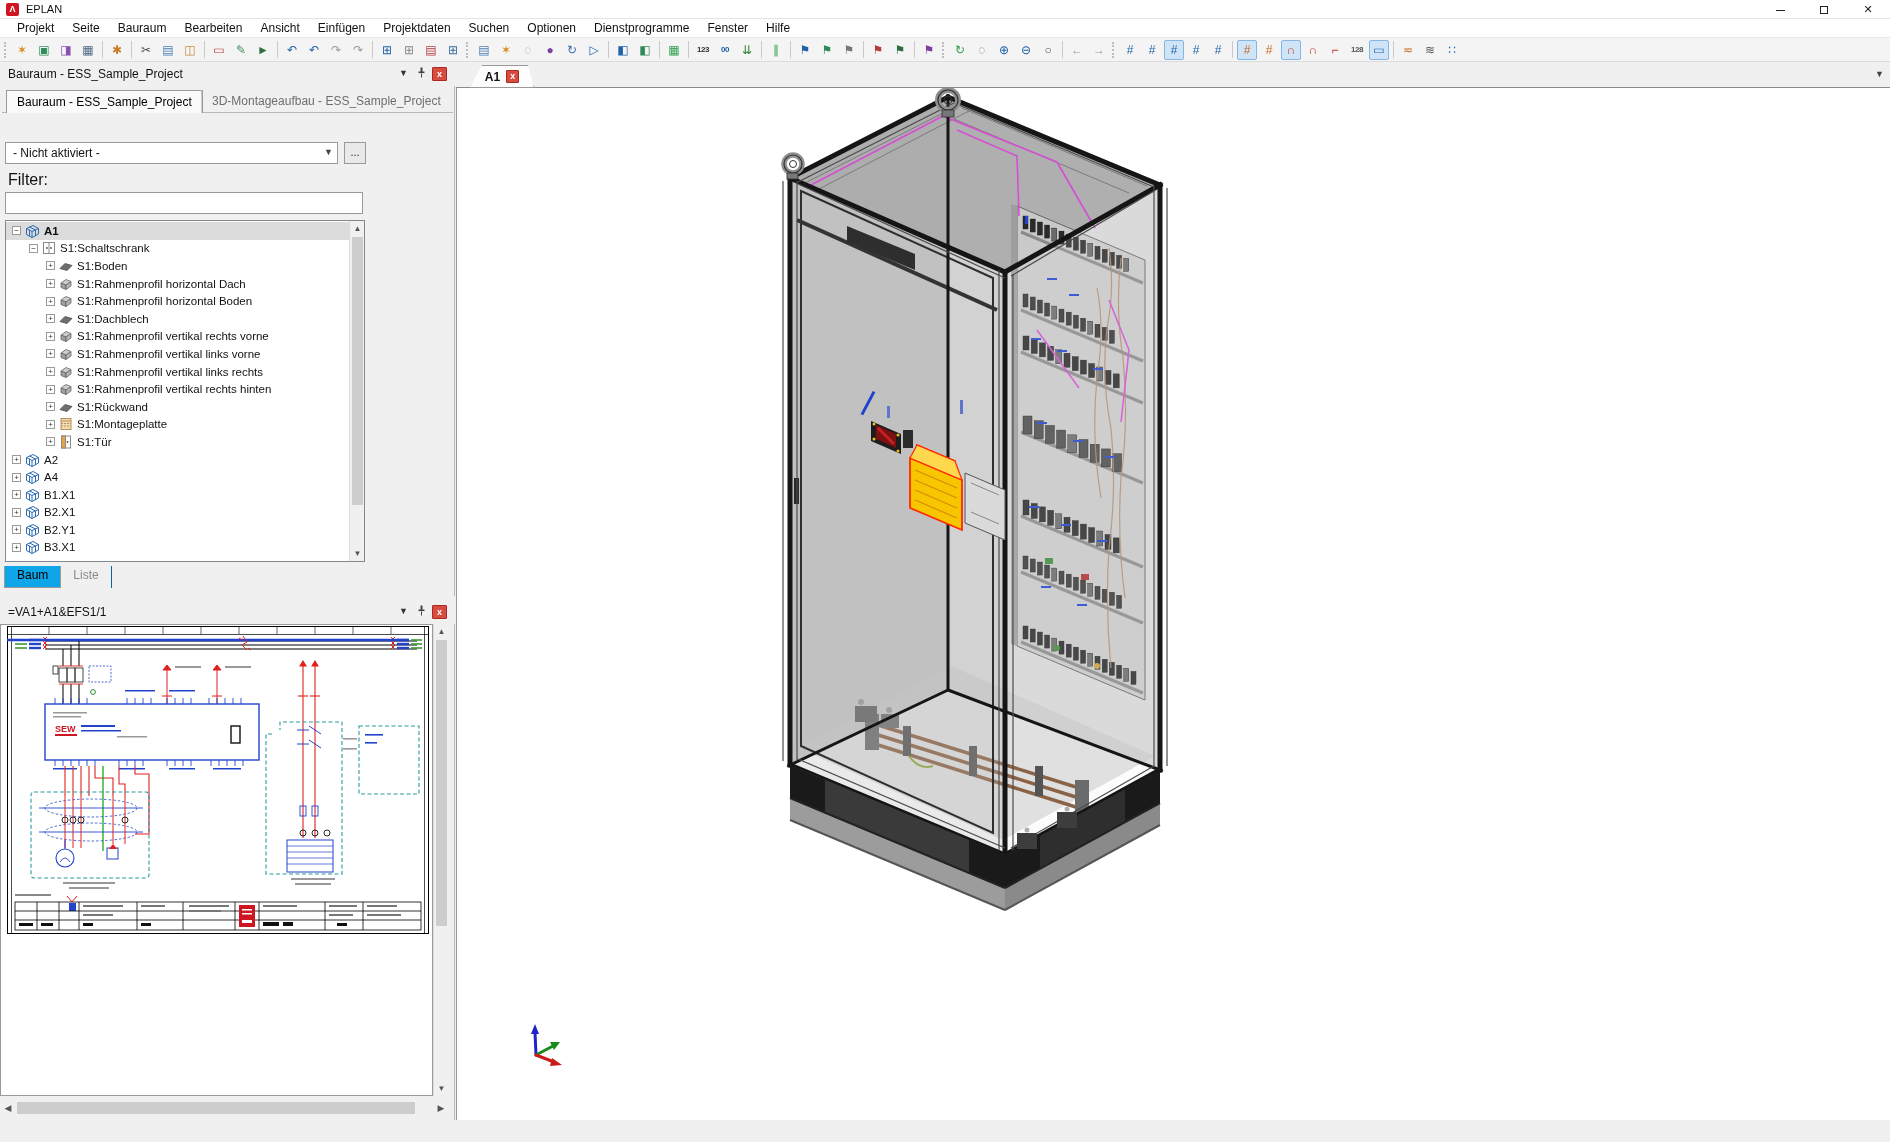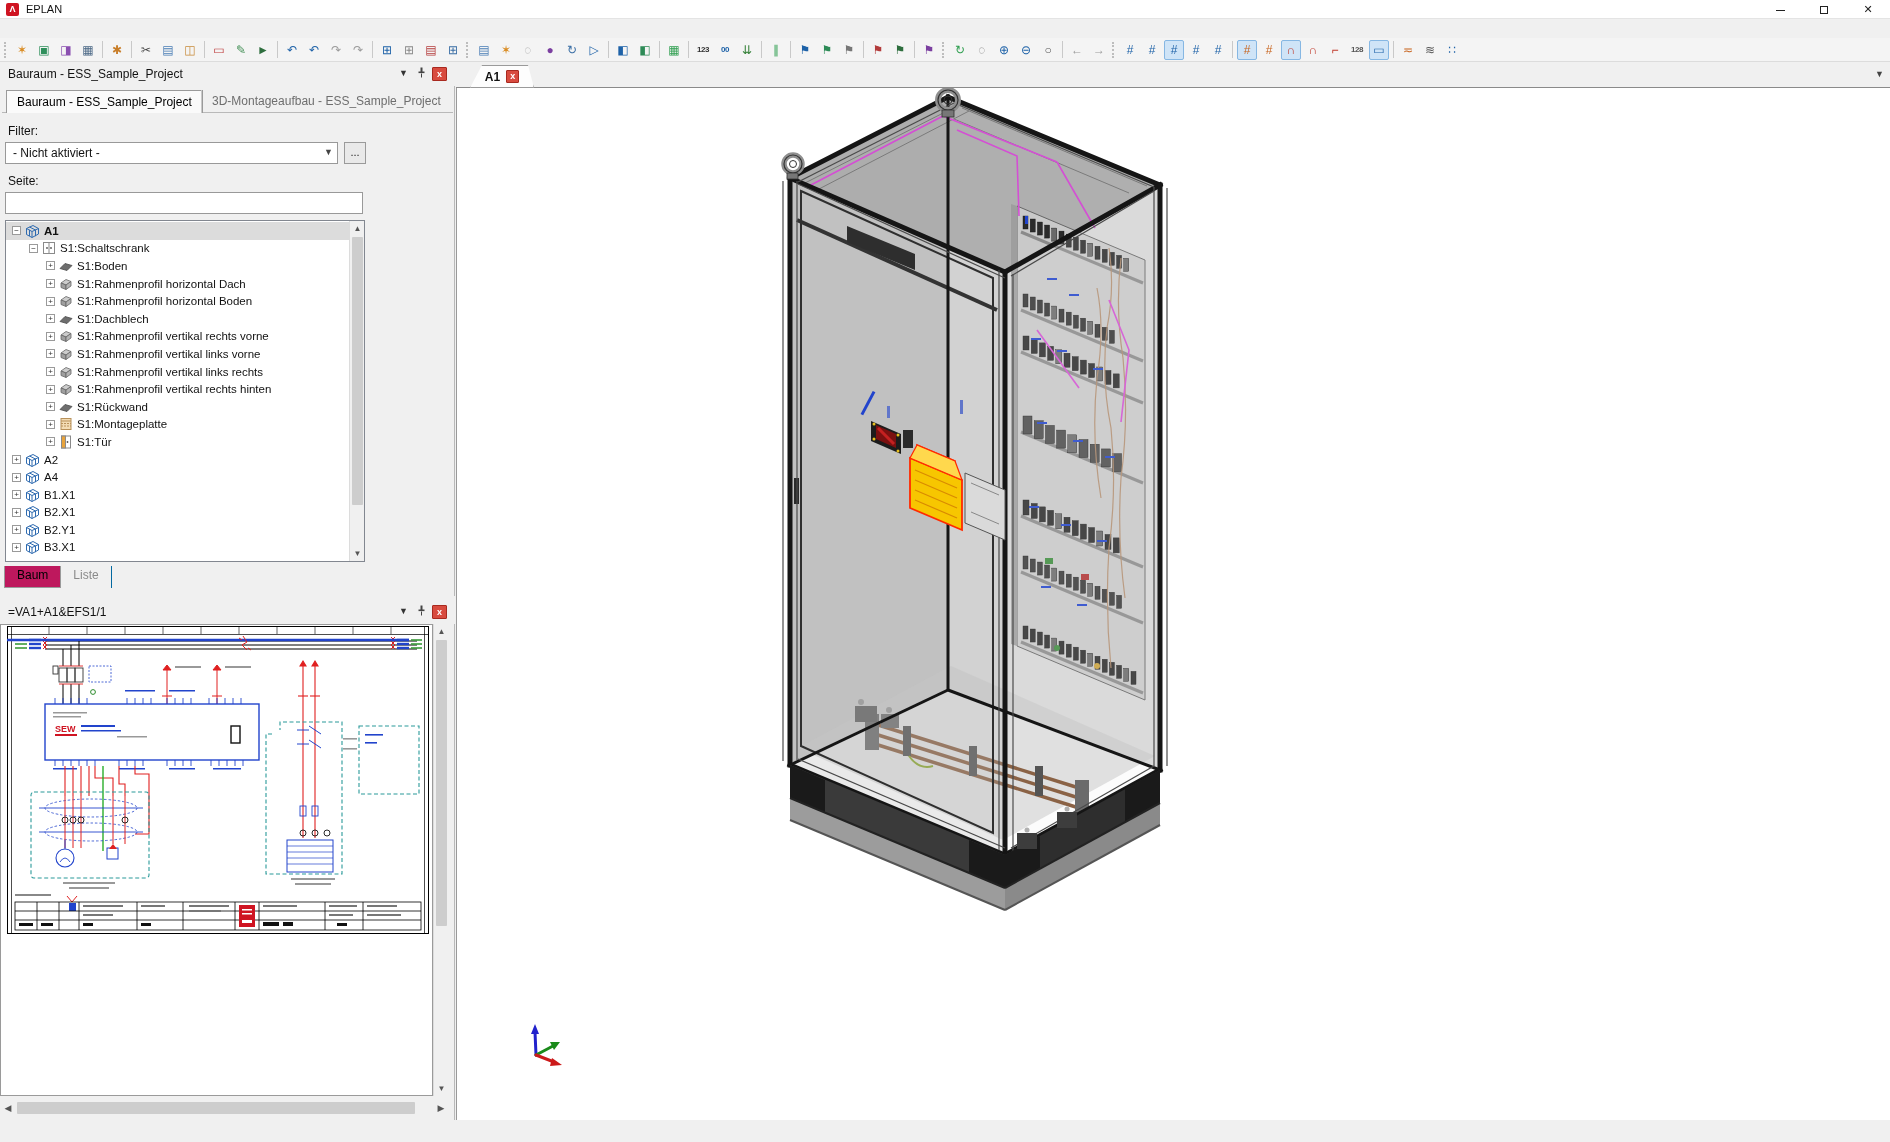--- a/index.html
+++ b/index.html
@@ -38,21 +38,21 @@
   .panel-header { left:0; top:0; width:455px; height:24px; background:#f0f0f0; }
   .panel-title { left:8px; top:5px; font-size:12px; color:#111; }
   .ph-btn { top:5px; width:15px; height:14px; text-align:center; line-height:13px; font-size:9px; color:#333; }
   .ph-close { background:#d84b3f; border:1px solid #a8291f; color:#fff; font-weight:bold; border-radius:1px; }
 
   .doc-tabs { left:2px; top:26px; width:451px; height:25px; border-bottom:1px solid #b9b9b9; }
   .doc-tab { position:absolute; top:2px; height:23px; line-height:22px; font-size:12px; padding:0 10px; }
   .doc-tab.active { background:#fafafa; border:1px solid #9a9a9a; border-bottom:none; color:#000; }
   .doc-tab.inactive { color:#6e6e6e; border-left:1px solid #c9c9c9; }
 
-  .field-label { font-size:12px; color:#111; }
+  .field-label { font-size:16px; color:#111;margin-top:47px; }
   .combo { left:5px; width:333px; height:22px; background:#fff; border:1px solid #999; }
   .combo-text { left:7px; top:3px; font-size:12px; color:#111; }
   .combo-arrow { right:4px; top:4px; font-size:9px; color:#444; position:absolute; }
   .dots-btn { left:344px; width:22px; height:22px; background:#e9e9e9; border:1px solid #9a9a9a;
     text-align:center; line-height:18px; font-size:11px; color:#222; }
   .text-input { left:5px; width:358px; height:22px; background:#fff; border:1px solid #999; }
 
   #tree-box { left:5px; top:158px; width:360px; height:342px; background:#fff; border:1px solid #828790; overflow:hidden; }
   .tree-row { position:relative; height:17.6px; display:flex; align-items:center; white-space:nowrap; }
   .tree-row.selected { background:#dcdcdc; }
@@ -60,21 +60,21 @@
     text-align:center; color:#333; flex:none; margin-right:4px; }
   .tree-icon { flex:none; margin-right:4px; display:flex; }
   .tree-label { font-size:11.5px; color:#111; }
   .tree-row.bold .tree-label { font-weight:bold; }
   .vscroll { position:absolute; width:15px; background:#f0f0f0; border-left:1px solid #dcdcdc; }
   .vs-arrow { position:absolute; left:0; width:15px; height:15px; font-size:8px; color:#555; text-align:center; line-height:15px; }
   .vs-thumb { position:absolute; left:2px; width:11px; background:#cdcdcd; border-radius:1px; }
 
   .bottom-tabs { left:4px; top:504px; height:22px; display:flex; }
   .btab { font-size:12px; padding:2px 12px; }
-  .btab.active { background:#be185d; border:1px solid #9a9a9a; border-top:none; color:#000; }
+  .btab.active { background:#0ea5e9; border:1px solid #9a9a9a; border-top:none; color:#000; }
   .btab.inactive { color:#8a8a8a; border-right:1px solid #0369a1; }
 
   #panel-bottom { left:0; top:600px; width:455px; height:520px; background:#f0f0f0; border-right:1px solid #b9b9b9; }
   #preview-area { left:0; top:24px; width:433px; height:472px; background:#fff; border:1px solid #9a9a9a; overflow:hidden; }
   #preview-vscroll { left:433px; top:24px; height:472px; }
   #preview-hscroll { left:0; top:500px; width:449px; height:16px; background:#f0f0f0; }
   .hs-arrow { position:absolute; top:0; width:16px; height:16px; font-size:9px; color:#555; text-align:center; line-height:16px; }
   .hs-thumb { position:absolute; top:2px; height:12px; background:#cdcdcd; border-radius:1px; }
 
   
@@ -102,20 +102,34 @@
 <div id="app">
 
   <div id="titlebar" class="abs">
     <div id="app-logo" class="abs">Λ</div>
     <div id="app-title" class="abs">EPLAN</div>
     <div id="btn-min" class="winbtn abs"><span class="wb-glyph-min"></span></div>
     <div id="btn-max" class="winbtn abs"><span class="wb-glyph-max"></span></div>
     <div id="btn-close" class="winbtn abs">✕</div>
   </div>
 
+  <div id="menubar" class="abs">
+      <div class="menu-item">Projekt</div>
+      <div class="menu-item">Seite</div>
+      <div class="menu-item">Bauraum</div>
+      <div class="menu-item">Bearbeiten</div>
+      <div class="menu-item">Ansicht</div>
+      <div class="menu-item">Einfügen</div>
+      <div class="menu-item">Projektdaten</div>
+      <div class="menu-item">Suchen</div>
+      <div class="menu-item">Optionen</div>
+      <div class="menu-item">Dienstprogramme</div>
+      <div class="menu-item">Fenster</div>
+      <div class="menu-item">Hilfe</div>
+    </div>
 
   <div id="toolbar" class="abs">
       <div class="tb-grip"></div>
       <div class="tb-icon" style="color: rgb(217, 138, 31);">✶</div>
       <div class="tb-icon" style="color: rgb(47, 143, 91);">▣</div>
       <div class="tb-icon" style="color: rgb(138, 79, 176);">◨</div>
       <div class="tb-icon" style="color: rgb(74, 103, 133);">▦</div>
       <div class="tb-sep"></div>
       <div class="tb-icon" style="color: rgb(200, 125, 40);">✱</div>
       <div class="tb-sep"></div>

